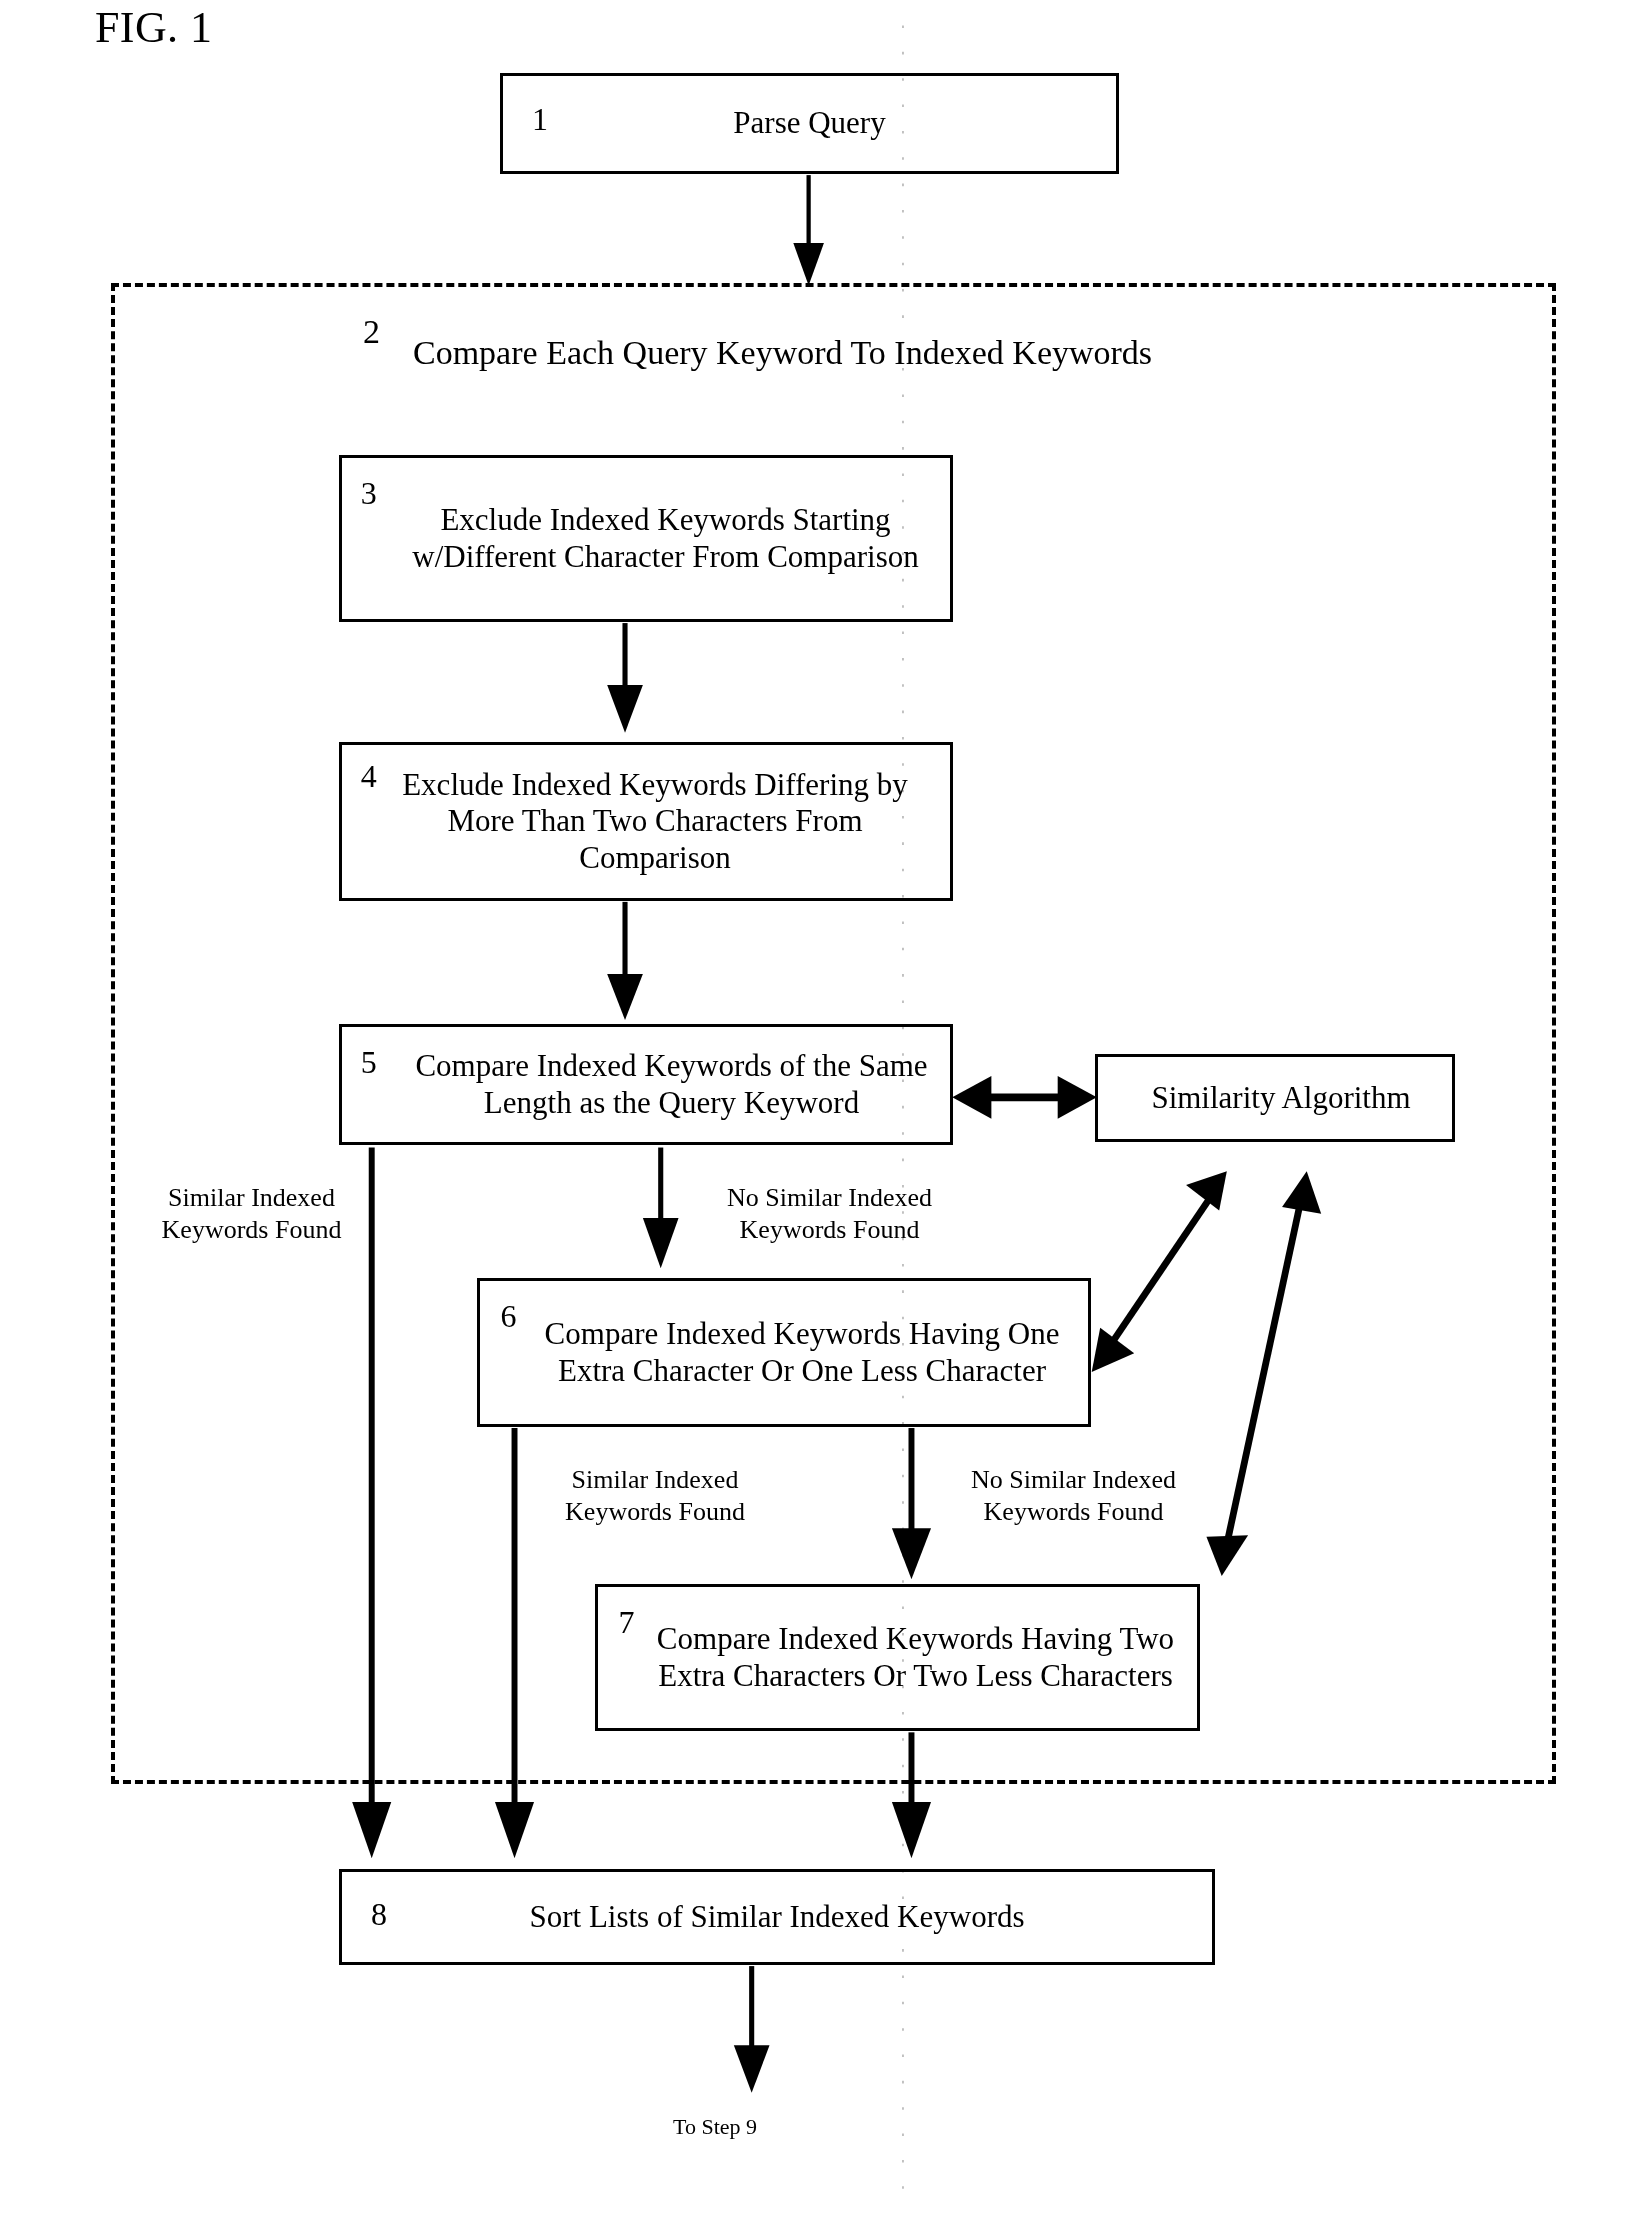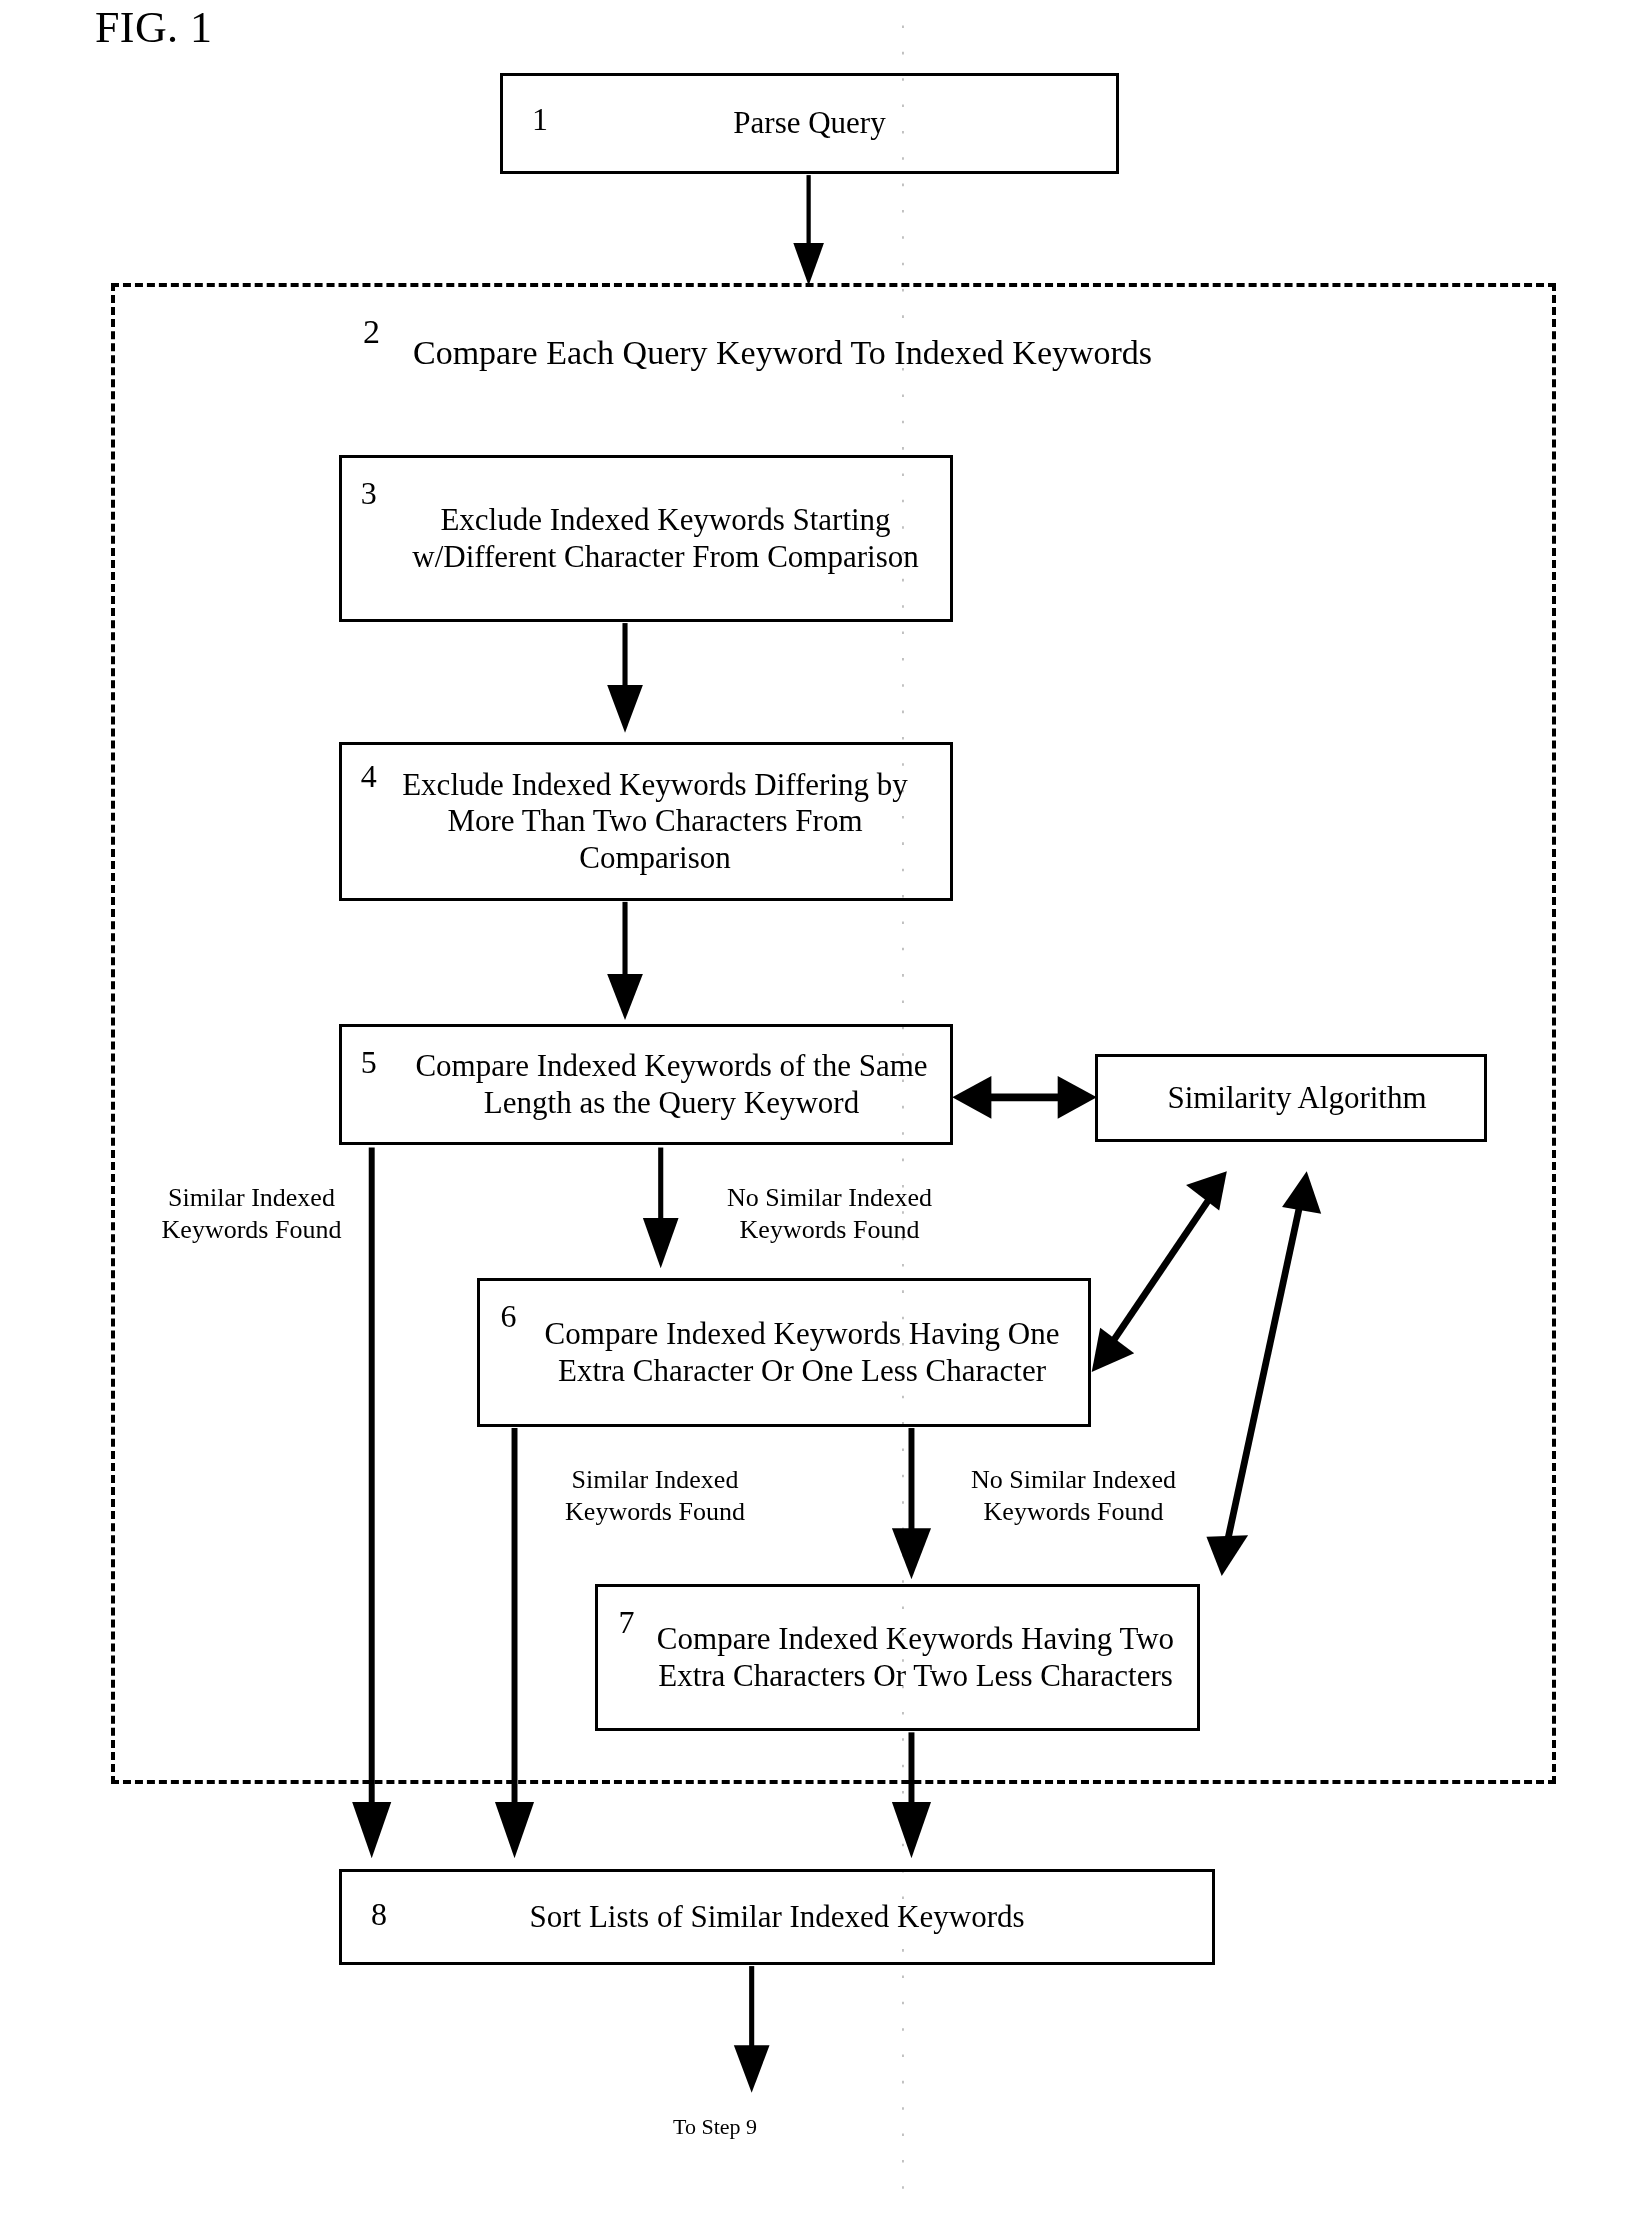--- a/index.html
+++ b/index.html
@@ -114,21 +114,21 @@
   <div class="node-box" style="left:339px; top:742px; width:614px; height:159px;">
     <span class="node-num" style="left:18.7px; top:15.3px;">4</span>
     <span class="node-label" style="padding-left:30px;">Exclude Indexed Keywords Differing by More Than Two Characters From Comparison</span>
   </div>
 
   <div class="node-box" style="left:339px; top:1024px; width:614px; height:121px;">
     <span class="node-num" style="left:18.7px; top:18.7px;">5</span>
     <span class="node-label" style="padding-left:63px;">Compare Indexed Keywords of the Same Length as the Query Keyword</span>
   </div>
 
-  <div class="node-box" style="left:1095px; top:1054px; width:392px; height:88px;padding-left:12px;">
+  <div class="node-box" style="left:1095px; top:1054px; width:360px; height:88px;padding-left:12px;">
     <span class="node-label">Similarity Algorithm</span>
   </div>
 
   <div class="node-box" style="left:477px; top:1278px; width:614px; height:149px;">
     <span class="node-num" style="left:20.4px; top:18.7px;">6</span>
     <span class="node-label" style="padding-left:48px;">Compare Indexed Keywords Having One Extra Character Or One Less Character</span>
   </div>
 
   <div class="node-box" style="left:595px; top:1584px; width:605px; height:147px;">
     <span class="node-num" style="left:20.4px; top:18.7px;">7</span>

